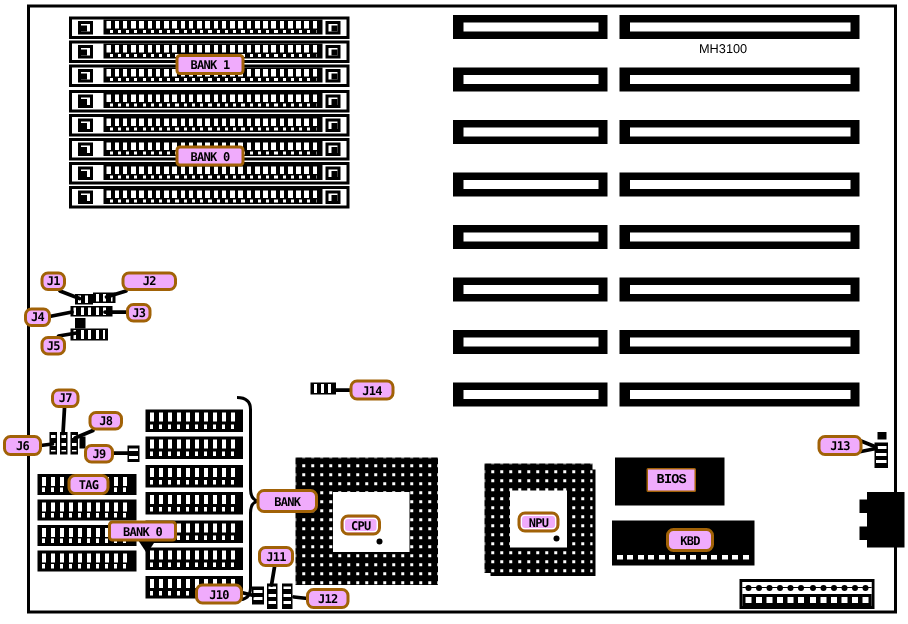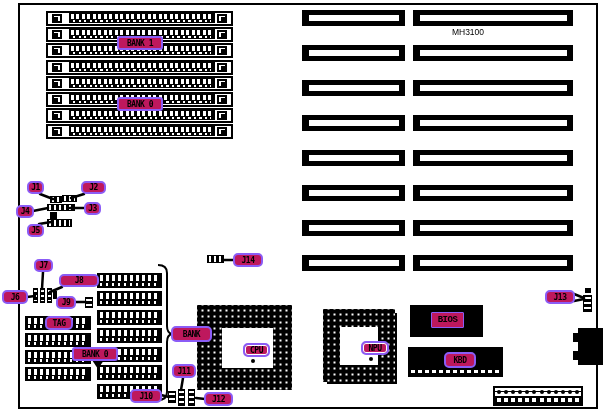--- a/index.html
+++ b/index.html
@@ -2,26 +2,26 @@
 <html><head>
 <meta charset="utf-8">
 <style>
   html,body{margin:0;padding:0;background:#fff;}
   #stage{position:relative;width:605px;height:416px;background:#fff;overflow:hidden;
          font-family:"DejaVu Sans Mono",monospace;}
   .abs{position:absolute;}
   
   .board{left:18px;top:3px;width:580px;height:406px;border:2px solid #000;box-sizing:border-box;}
   
-  .lbl{position:absolute;background:#be185d;border:2px solid #8b5cf6;border-radius:5px;
+  .lbl{position:absolute;background:#f0abfc;border:2px solid #a16207;border-radius:5px;
        display:flex;align-items:center;justify-content:center;
        font:bold 8px "DejaVu Sans Mono",monospace;letter-spacing:-0.5px;color:#000;
        box-sizing:border-box;z-index:6;white-space:nowrap;}
   .lbl.sq{border-radius:1px;font-family:Liberation Mono, monospace;}
-  .lbl.dbl{box-shadow:0 0 0 1px #fff inset;margin-left:16px;}
+  .lbl.dbl{box-shadow:0 0 0 1px #fff inset;}
   .model{position:absolute;font:8.5px "Liberation Sans",sans-serif;color:#000;z-index:3;}
   
   .simm{position:absolute;left:46px;width:187px;height:15px;border:2px solid #000;
         background:#fff;box-sizing:border-box;z-index:2;}
   .clip{position:absolute;top:1px;width:10px;height:9px;border:2px solid #000;background:#fff;box-sizing:border-box;}
   .cl{left:4px;} .cr{right:4px;}
   .clip::after{content:"";position:absolute;width:4px;height:4px;background:#000;bottom:0;}
   .cl::after{left:0;} .cr::after{right:0;}
   .simm-bar{position:absolute;left:21px;right:16px;top:0px;height:10px;background:#000;}
   .simm-bar::before{content:"";position:absolute;left:2px;right:2px;top:1px;height:5px;
@@ -143,30 +143,30 @@
       <div class="chip" style="left: 97px; width: 65px; height: 15px; top: 384px;"></div>
       <div class="chip" style="left: 25px; width: 66px; height: 14px; top: 316px;"></div>
       <div class="chip" style="left: 25px; width: 66px; height: 14px; top: 333px;"></div>
       <div class="chip" style="left: 25px; width: 66px; height: 14px; top: 350px;"></div>
       <div class="chip" style="left: 25px; width: 66px; height: 14px; top: 367px;"></div>
     </div>
 
   <div class="lbl" style="left:117px;top:36px;width:46px;height:14px;border-radius:3px;">BANK 1</div>
   <div class="lbl" style="left:117px;top:97px;width:46px;height:14px;border-radius:3px;">BANK 0</div>
 
-  <div class="model" style="left:438px;top:27px;width:60px;text-align:center;">MH3100</div>
+  <div class="model" style="left:466px;top:27px;width:60px;text-align:left;">MH3100</div>
 
   <div class="lbl" style="left:27px;top:181px;width:17px;height:13px;">J1</div>
-  <div class="lbl" style="left:81px;top:181px;width:25px;height:13px;">J2</div>
+  <div class="lbl" style="left:81px;top:181px;width:37px;height:13px;">J2</div>
   <div class="lbl" style="left:84px;top:202px;width:17px;height:13px;">J3</div>
   <div class="lbl" style="left:16px;top:205px;width:18px;height:13px;">J4</div>
   <div class="lbl" style="left:27px;top:224px;width:17px;height:13px;">J5</div>
   <div class="lbl" style="left:2px;top:290px;width:26px;height:14px;">J6</div>
   <div class="lbl" style="left:34px;top:259px;width:19px;height:13px;">J7</div>
-  <div class="lbl" style="left:59px;top:274px;width:40px;height:13px;">J8</div>
+  <div class="lbl" style="left:59px;top:274px;width:23px;height:13px;">J8</div>
   <div class="lbl" style="left:56px;top:296px;width:20px;height:13px;">J9</div>
   <div class="lbl" style="left:130px;top:389px;width:32px;height:14px;">J10</div>
   <div class="lbl" style="left:172px;top:364px;width:24px;height:14px;">J11</div>
   <div class="lbl" style="left:204px;top:392px;width:29px;height:14px;">J12</div>
   <div class="lbl" style="left:545px;top:290px;width:30px;height:14px;">J13</div>
   <div class="lbl" style="left:233px;top:253px;width:30px;height:14px;text-align:right;">J14</div>
 
   <div class="hjump" style="left:50px;top:196px;width:12px;height:7px;"></div>
   <div class="hjump" style="left:62px;top:195px;width:15px;height:7px;"></div>
   <div class="hjump" style="left:47px;top:204px;width:28px;height:7px;"></div>

